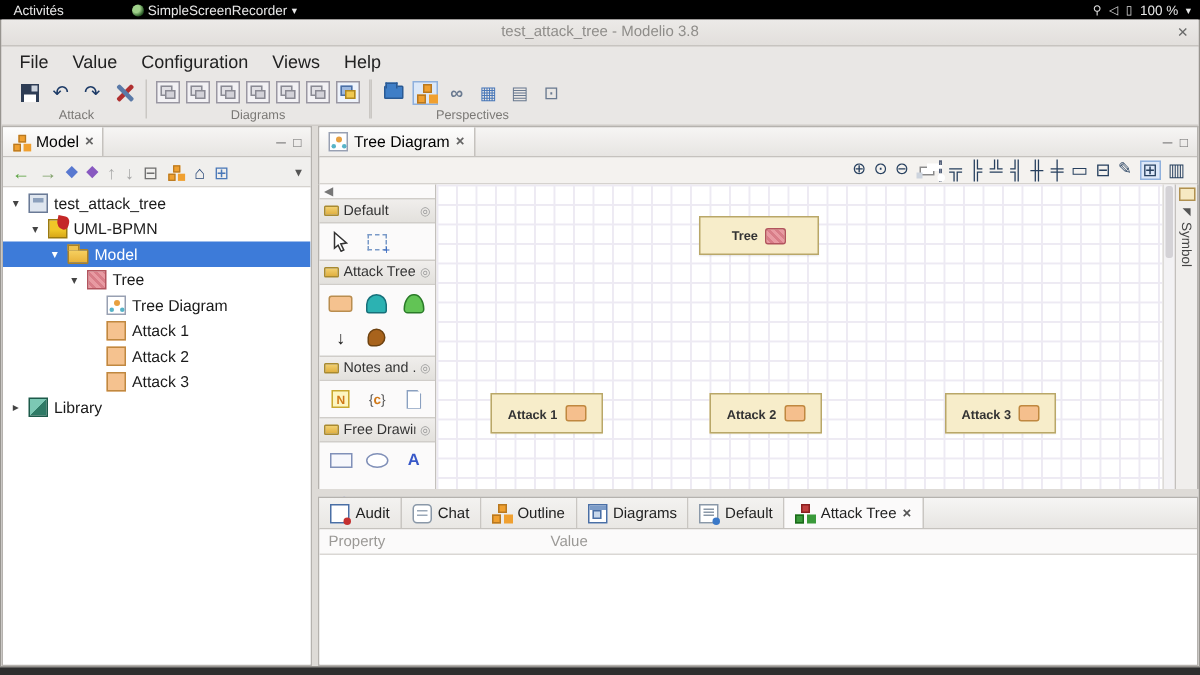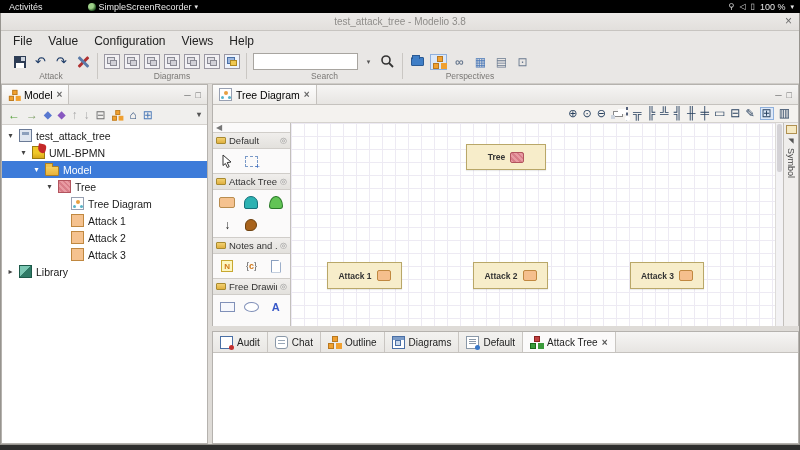--- a/index.html
+++ b/index.html
@@ -269,33 +269,20 @@
         <span class="d-icon"></span>
         <span class="d-icon"></span>
         <span class="d-icon"></span>
         <span class="d-icon"></span>
         <span class="d-icon"></span>
         <span class="d-icon d7"></span>
       </div>
       <div class="tg-label">Diagrams</div>
     </div>
     <div class="tsep"></div>
-    <div class="tgroup">
-      <div class="tg-icons">
-        <input class="search-input" value="" style="">
-        <span class="drop-btn">▾</span>
-        <span class="gicon">
-          <svg width="15" height="15" viewBox="0 0 15 15">
-            <circle cx="6" cy="6" r="4" fill="none" stroke="#333" stroke-width="1.6"></circle>
-            <line x1="9" y1="9" x2="13" y2="13" stroke="#333" stroke-width="1.8"></line>
-          </svg>
-        </span>
-      </div>
-      <div class="tg-label">Search</div>
-    </div>
     <div class="tsep"></div>
     <div class="tgroup">
       <div class="tg-icons">
         <span class="p-box">
             <span class="ic-bluefolder"></span>
           </span>
         <span class="p-box active">
             <span class="ic-hier"></span>
           </span>
         <span class="p-box" style="color:#6a7a90;font-weight:bold;">∞</span>
@@ -554,18 +541,22 @@
             <div class="btab">
               <span class="bticon bt-script"></span>
               <span class="btlabel">Default</span>
             </div>
             <div class="btab active">
               <span class="bticon bt-attacktree"></span>
               <span class="btlabel">Attack Tree</span>
               <span class="btclose">×</span>
             </div>
           </div>
+        <div class="props-header">
+            <span class="pcol pcol0">Property</span>
+            <span class="pcol pcol1">Value</span>
+          </div>
         <div class="props-body"></div>
       </div>
     </div>
   </div>
 </div>
 <div class="bottom-shadow"></div>
 
 </body></html>

